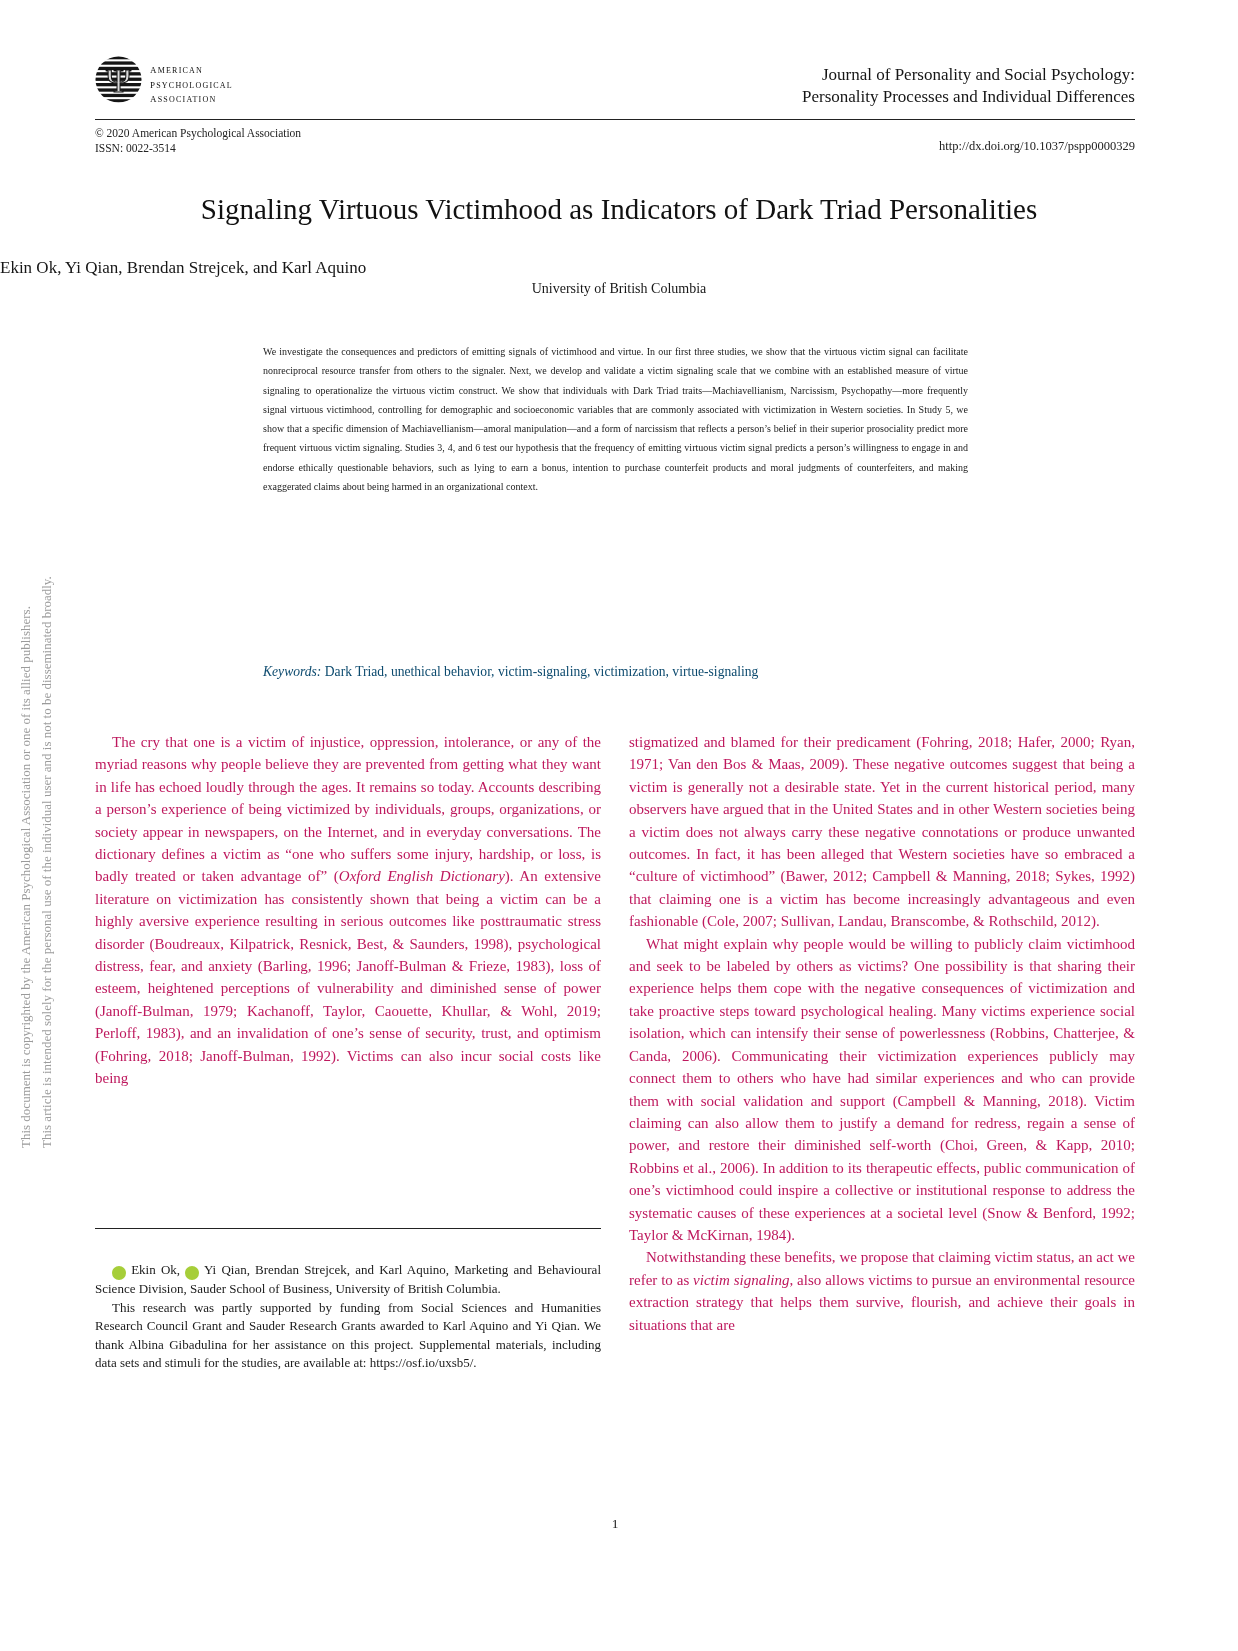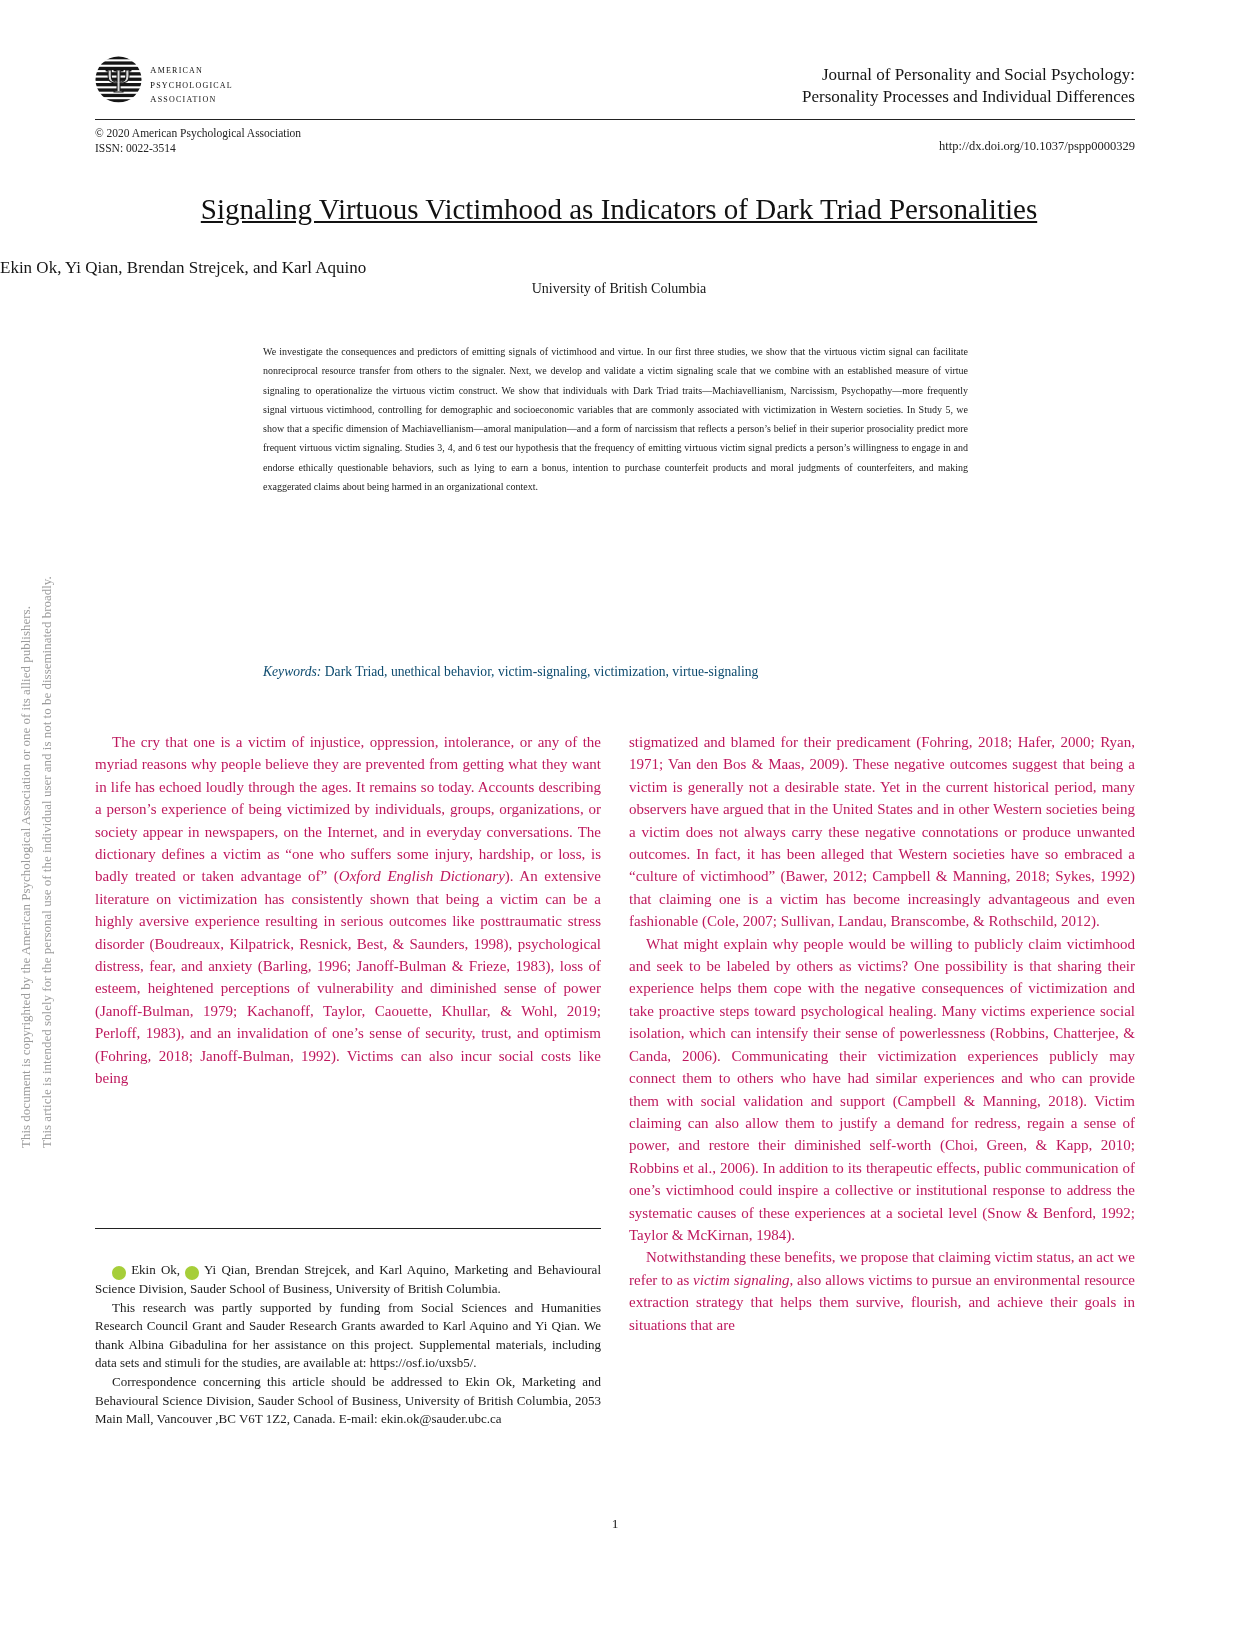--- a/index.html
+++ b/index.html
@@ -11,21 +11,21 @@
   
   .logo{position:absolute;left:95px;top:56px;}
   .apa-name{position:absolute;left:150px;top:62px;font-size:12px;line-height:13.5px;letter-spacing:1.2px;color:#111;}
   .apa-line{display:block;font-variant:small-caps;text-transform:lowercase;}
   .apa-line::first-letter{font-size:13.5px;}
   .journal{position:absolute;right:103px;top:64px;text-align:right;font-size:17px;line-height:22px;color:#161616;}
   .header-rule{position:absolute;left:95px;top:119px;width:1040px;border-top:1.6px solid #222;}
   .copyright{position:absolute;left:95px;top:126px;font-size:11.5px;line-height:14.5px;color:#222;}
   .doi{position:absolute;right:103px;top:139px;font-size:12.5px;color:#222;}
   
-  .title{position:absolute;left:0;right:0;top:193px;text-align:center;font-size:29px;font-weight:normal;color:#111;margin:0;text-decoration:underline;}
+  .title{position:absolute;left:0;right:0;top:193px;text-align:center;font-size:29px;font-weight:normal;color:#111;margin:0;}
   .authors{position:absolute;left:0;right:0;top:258px;text-align:left;font-size:17px;color:#161616;}
   .affiliation{position:absolute;left:0;right:0;top:281px;text-align:center;font-size:14px;color:#161616;}
   
   .abstract{position:absolute;left:263px;top:342px;width:705px;font-size:10px;line-height:19.3px;text-align:justify;color:#1b1b1b;}
   .keywords{position:absolute;left:263px;top:621px;width:705px;font-size:13.6px;color:#0c4a6e;margin-top:43px;}
   
   .col{position:absolute;top:731px;width:506px;}
   .col-left{left:95px;}
   .col-right{left:629px;}
   .body-p{font-size:15px;line-height:22.4px;text-align:justify;margin:0;color:#be185d;}
@@ -111,17 +111,16 @@
 
   <div class="footnote-block">
     <hr class="fn-rule">
     <p class="fn indent">
       <span class="orcid">iD</span>
       <span>Ekin Ok,</span>
       <span class="orcid">iD</span>
       <span>Yi Qian, Brendan Strejcek, and Karl Aquino, Marketing and Behavioural Science Division, Sauder School of Business, University of British Columbia.</span>
     </p>
     <p class="fn indent">This research was partly supported by funding from Social Sciences and Humanities Research Council Grant and Sauder Research Grants awarded to Karl Aquino and Yi Qian. We thank Albina Gibadulina for her assistance on this project. Supplemental materials, including data sets and stimuli for the studies, are available at: https://osf.io/uxsb5/.</p>
-    <p class="fn indent">Correspondence concerning this article should be addressed to Ekin Ok, Marketing and Behavioural Science Division, Sauder School of Business, University of British Columbia, 2053 Main Mall, Vancouver ,BC V6T 1Z2, Canada. E-mail: ekin.ok@sauder.ubc.ca</p>
   </div>
 
   <div class="page-number">1</div>
 </div>
 
 </body></html>

